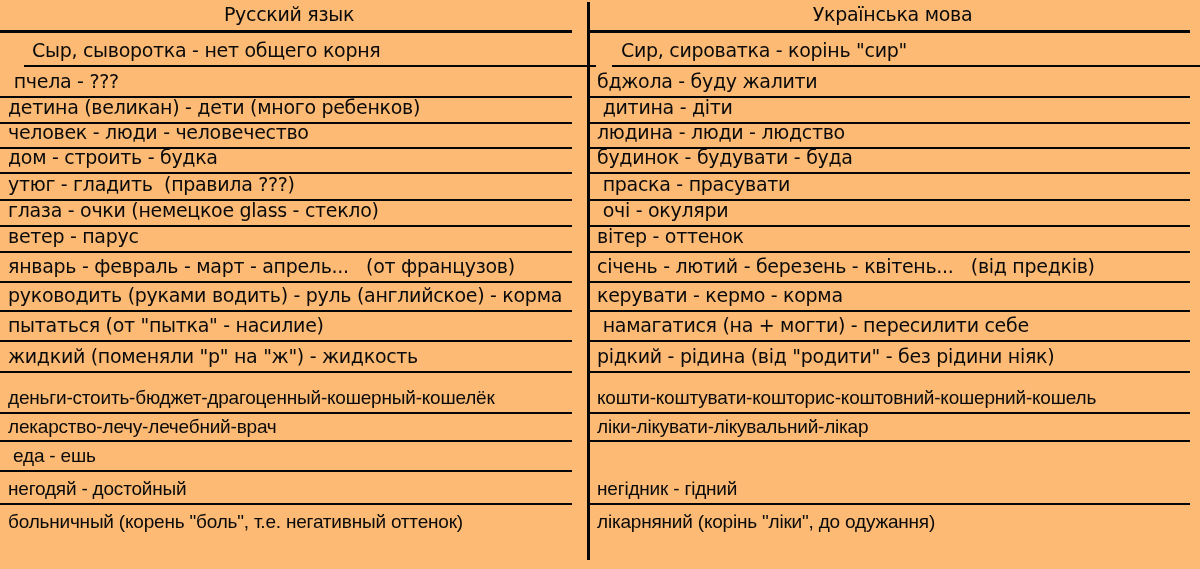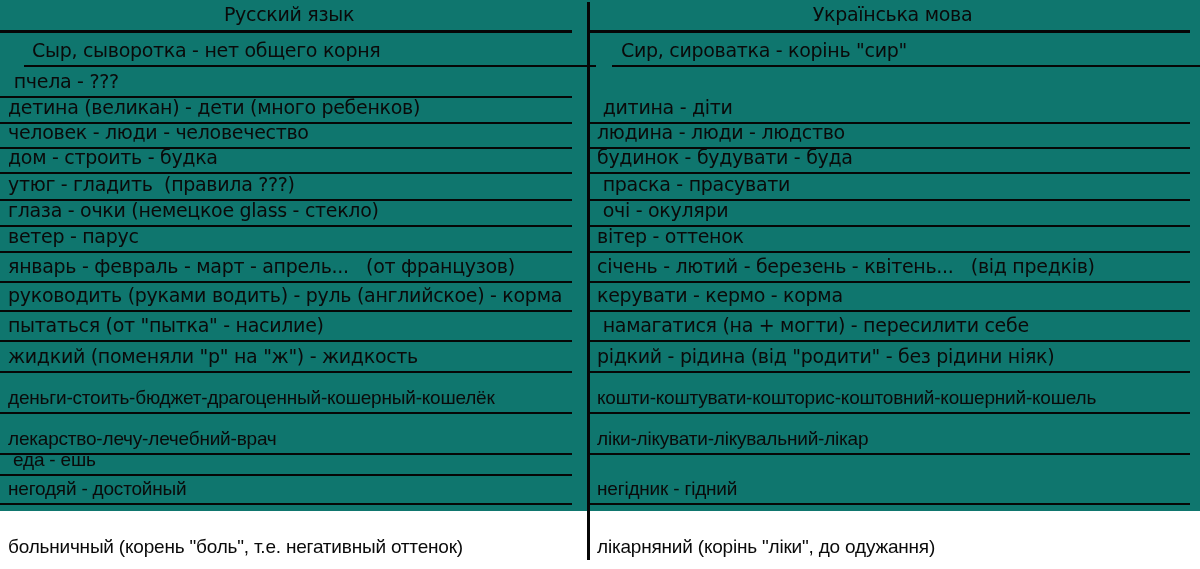--- a/index.html
+++ b/index.html
@@ -9,22 +9,22 @@
     background: #ffffff;
   }
   body {
     width: 1200px;
     height: 569px;
     overflow: hidden;
   }
   .sheet {
     position: relative;
     width: 1200px;
-    height: 511px;
-    background: #0f766e;
+    height: 569px;
+    background: #fdba74;
     color: #0a0a0a;
     font-family: "DejaVu Sans", sans-serif;
   }
   .vdivider {
     position: absolute;
     left: 587px;
     top: 2px;
     width: 3px;
     height: 558px;
     background: #060606;
@@ -65,21 +65,20 @@
   .header-row .c-right {
     justify-content: center;
     border-bottom-width: 3px;
     padding-bottom: 5px;
   }
   
   .row.alt-font .c-left,
   .row.alt-font .c-right {
     font-family: "Liberation Sans", sans-serif;
     letter-spacing: -0.2px;
-    margin-top: 25px;
   }
   .row.last .c-left,
   .row.last .c-right {
     border-bottom: none;
     align-items: flex-start;
     padding-top: 7px;
   }
 </style>
 </head>
 <body>
@@ -97,20 +96,21 @@
   <div id="rows">
     <div class="row" style="height: 34px; margin-left: 24px;">
       <div class="c-left">Сыр, сыворотка - нет общего корня</div>
       <div class="gap"></div>
       <div class="c-right">Сир, сироватка - корінь "сир"</div>
     </div>
 
     <div class="row" style="height: 31px;">
       <div class="c-left"> пчела - ???</div>
       <div class="gap"></div>
+      <div class="c-right">бджола - буду жалити</div>
     </div>
 
     <div class="row" style="height: 26px;">
       <div class="c-left">детина (великан) - дети (много ребенков)</div>
       <div class="gap"></div>
       <div class="c-right"> дитина - діти</div>
     </div>
 
     <div class="row" style="height: 25px;">
       <div class="c-left">человек - люди - человечество</div>

